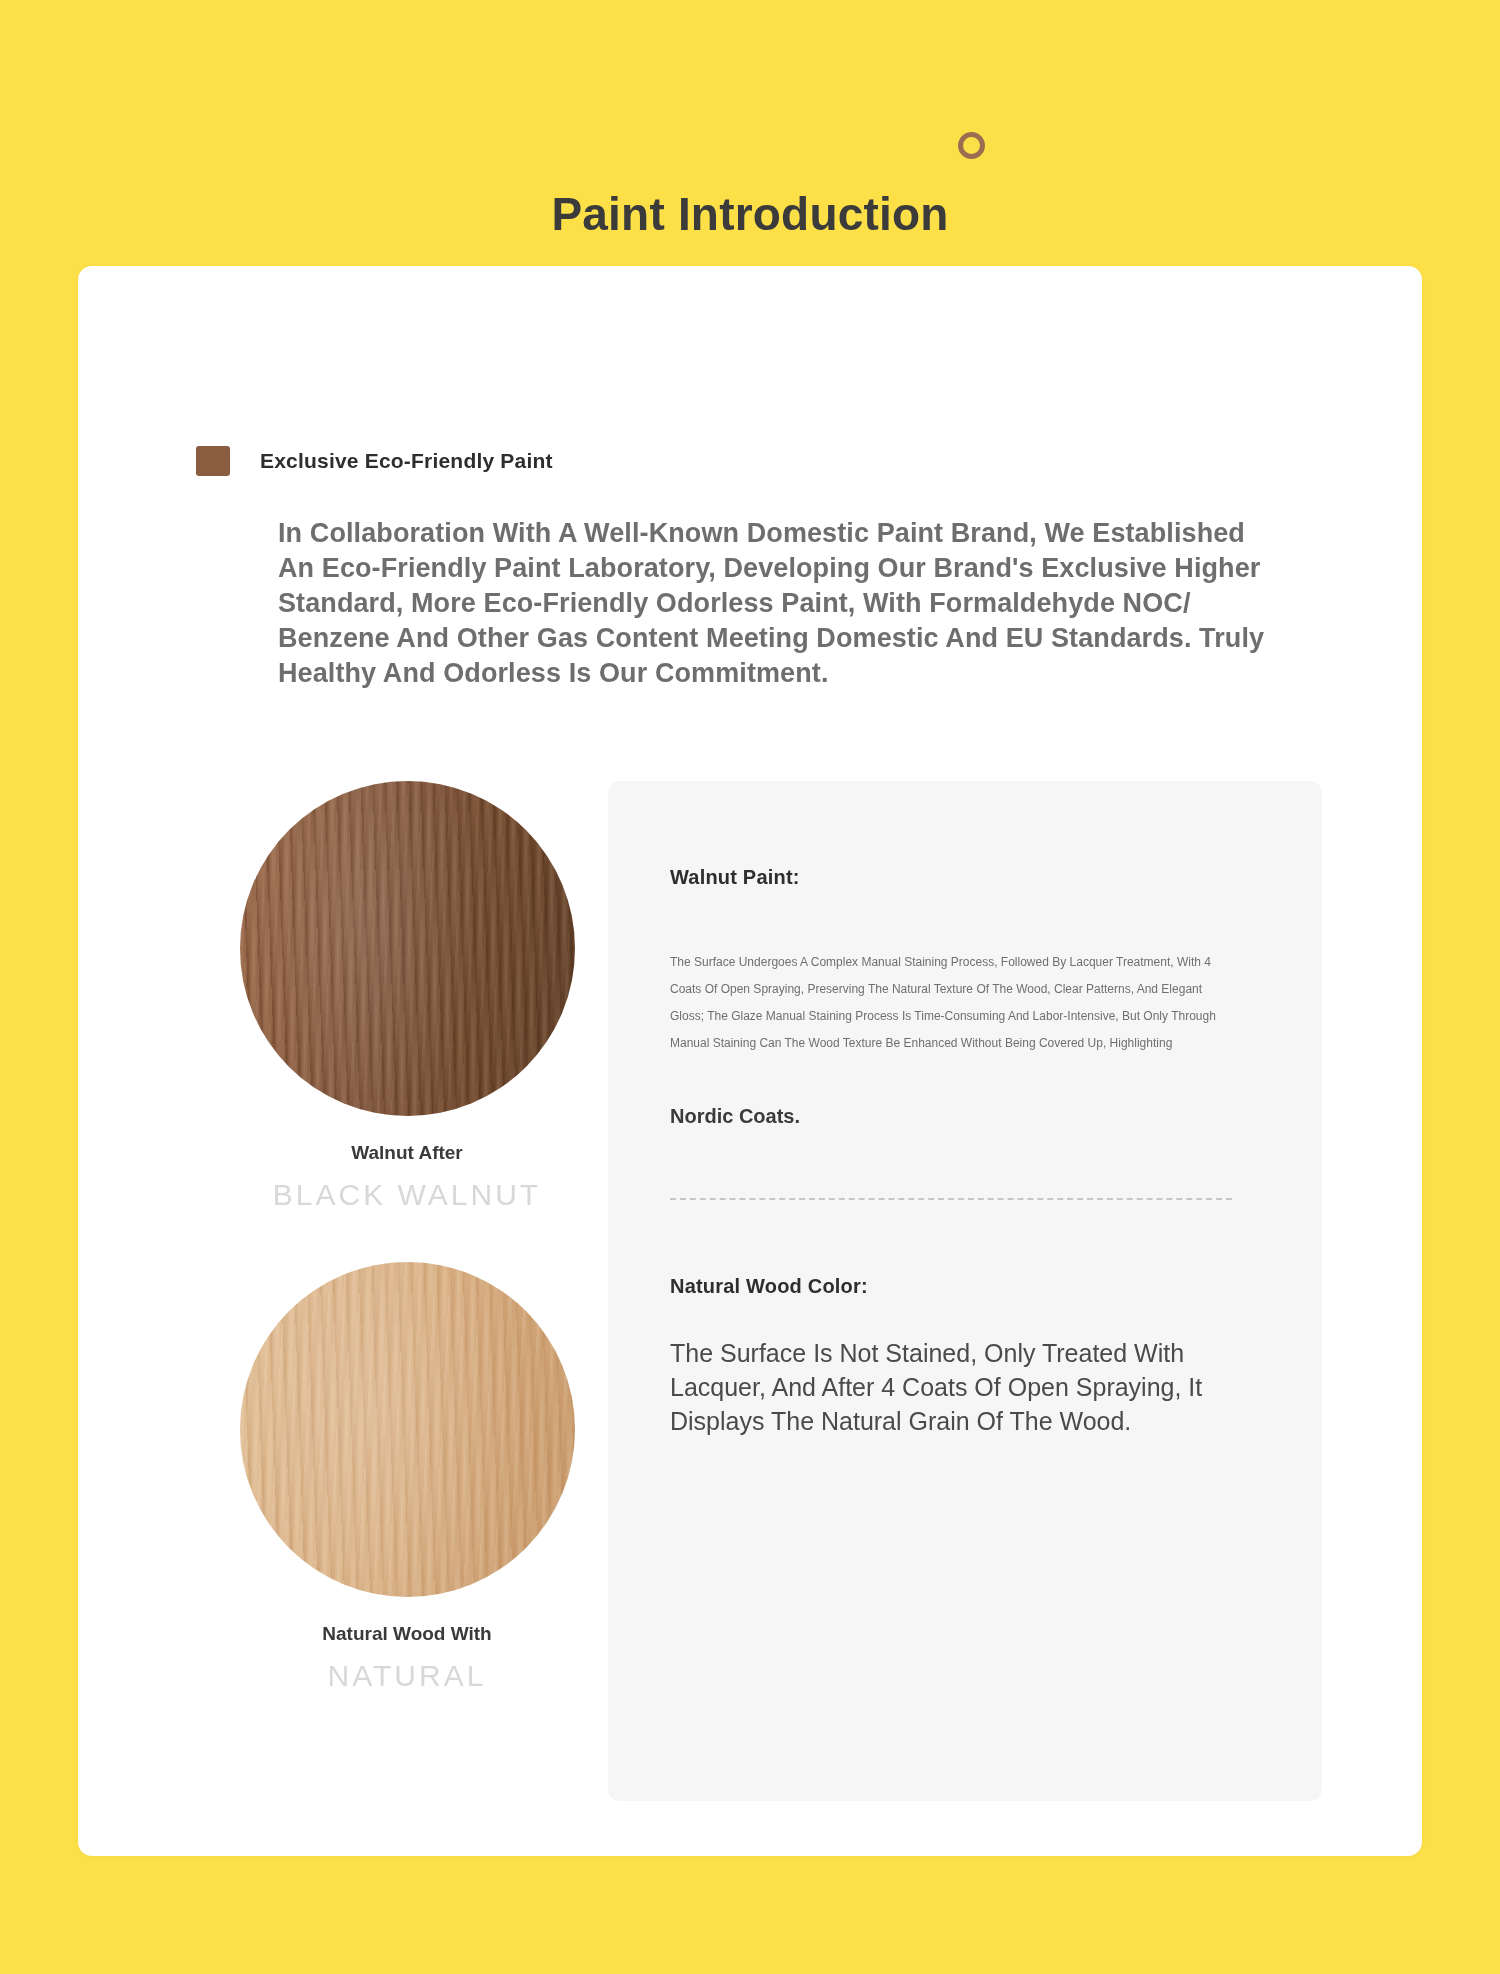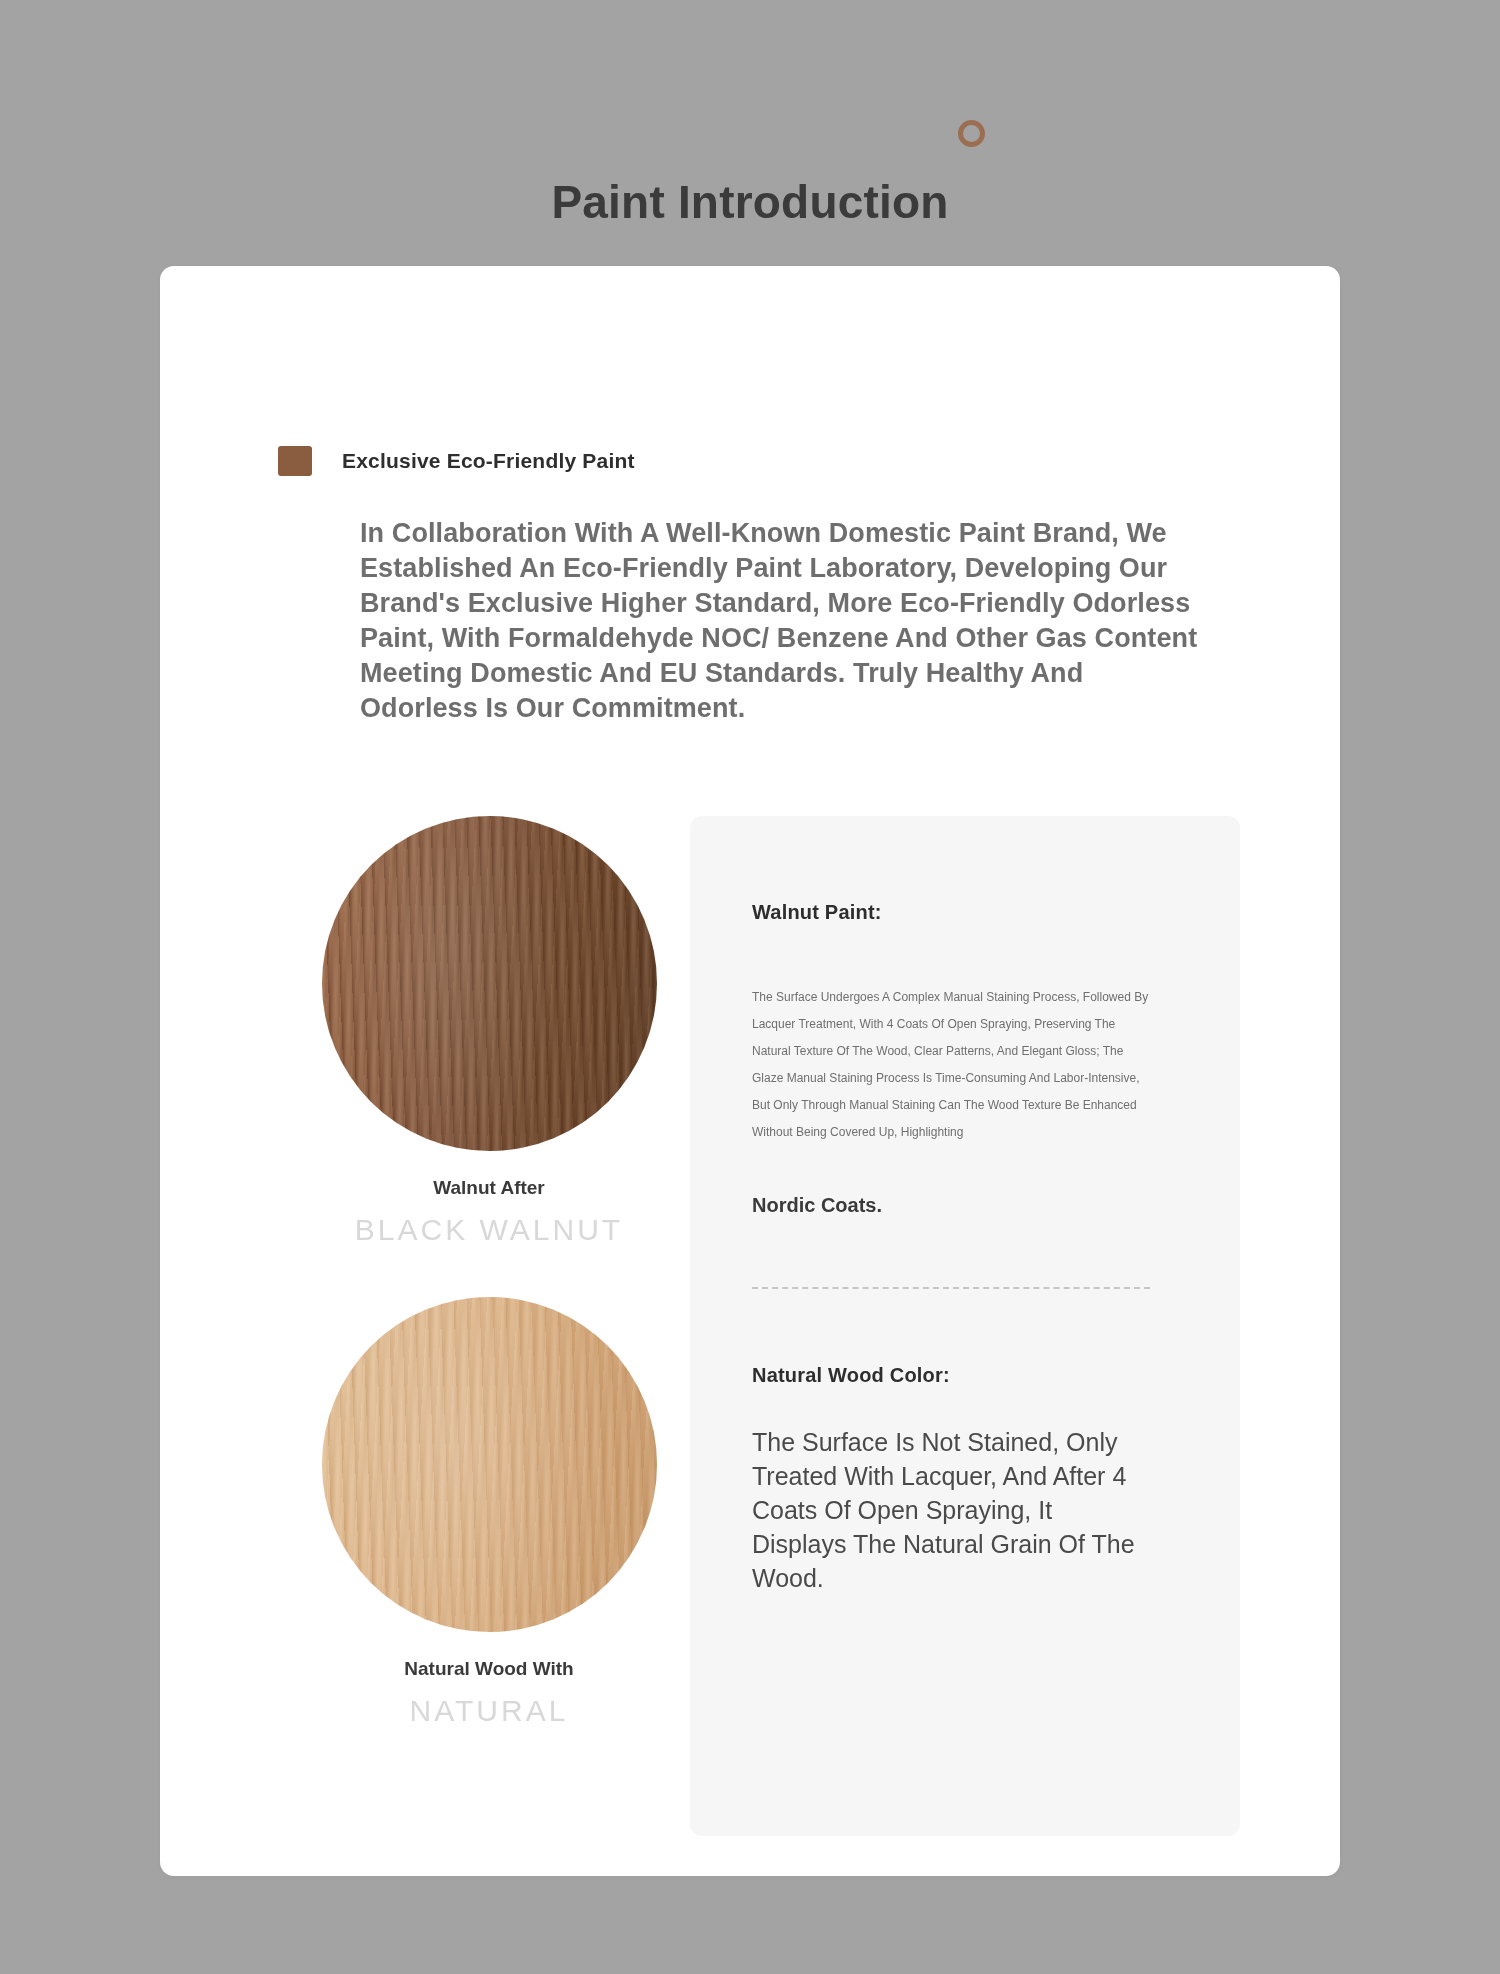--- a/index.html
+++ b/index.html
@@ -12,22 +12,22 @@
     min-height: 1974px;
     background: #f0f0f0;
     font-family: "Liberation Sans", sans-serif;
     -webkit-font-smoothing: antialiased;
   }
 
   .page {
     position: relative;
     width: 1500px;
     min-height: 1974px;
-    background: #a3a3a3;
-    padding-top: 0;
+    background: #fde047;
+    padding-top: 12px;
   }
 
   
   .title-wrap {
     position: relative;
     text-align: center;
     padding-top: 175px;
     height: 250px;
   }
   .title {
@@ -44,22 +44,22 @@
     right: -36px;
     width: 27px;
     height: 27px;
     border-radius: 50%;
     border: 5px solid #9b6e52;
   }
 
   
   .card {
     position: relative;
-    margin: 16px auto;
-    width: 1180px;
+    margin: 4px auto;
+    width: 1344px;
     min-height: 1590px;
     background: #ffffff;
     border-radius: 14px;
     box-shadow: 0 1px 4px rgba(0,0,0,0.04);
     padding: 0 0 40px 0;
   }
 
   
   .section-head {
     display: flex;

